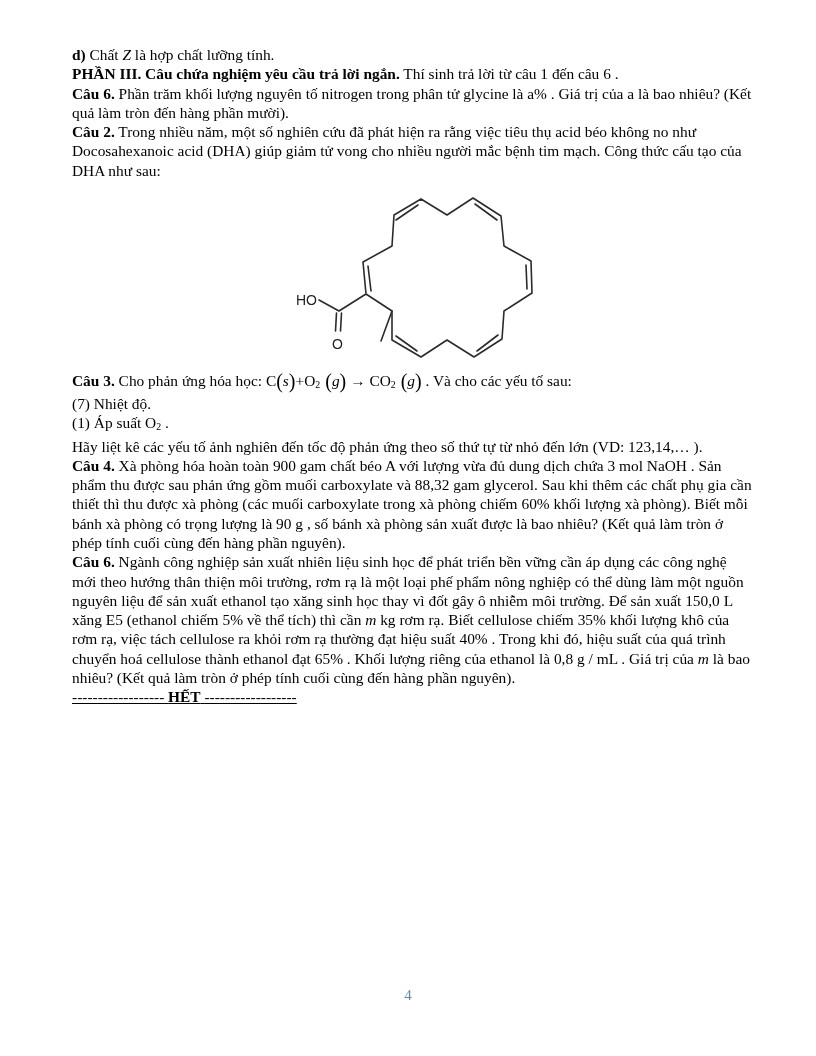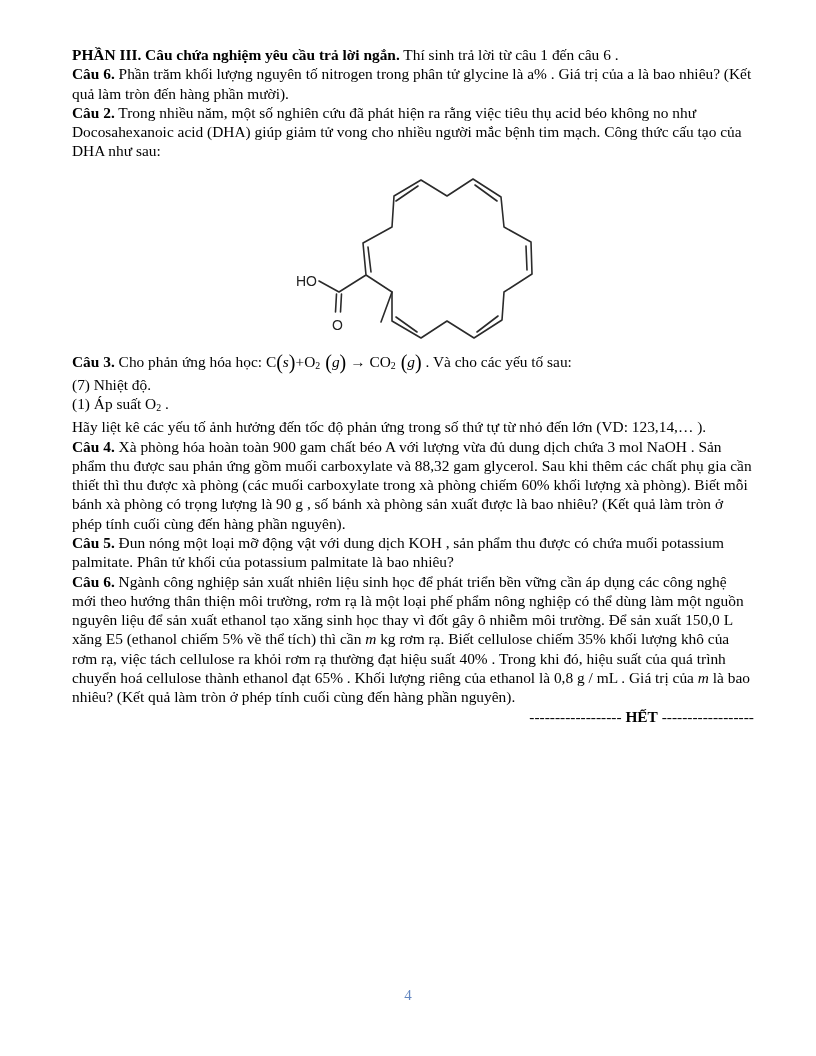--- a/index.html
+++ b/index.html
@@ -11,36 +11,37 @@
   .doc{
     position:absolute;left:72px;top:45px;width:682px;
     font-size:15.4px;line-height:19.3px;text-align:left;
   }
   .doc p{margin:0;padding:0;}
   .indent{padding-left:17px;}
   .b{font-weight:bold;}
   .i{font-style:italic;font-family:"Liberation Serif",serif;}
   .sub{font-size:64%;vertical-align:-0.18em;}
   .paren{font-size:1.3em;vertical-align:-0.12em;font-weight:400;}
-  .center{text-align:right;}
+  .center{text-align:left;text-decoration:underline;}
   .struct-wrap{width:258px;margin:6px auto 7px;}
   .struct-wrap svg{display:block;}
   .struct-label{
     font-family:"Liberation Sans","DejaVu Sans",sans-serif;
     font-size:14px;fill:#222;
   }
   .footer-page{
     position:absolute;left:0;top:987px;width:816px;text-align:center;
     font-size:15px;color:#6286c0;
   }
 </style>
 </head>
 <body>
 
 <div class="doc">
+  <p class="indent"><span class="b">d)</span><span> Chất </span><span class="i">Z</span><span> là hợp chất lưỡng tính.</span></p>
   <p><span class="b">PHẦN III. Câu chứa nghiệm yêu cầu trả lời ngắn.</span><span> Thí sinh trả lời từ câu 1 đến câu 6 .</span></p>
   <p><span class="b">Câu 6.</span><span> Phần trăm khối lượng nguyên tố nitrogen trong phân tử glycine là a% . Giá trị của a là bao nhiêu? (Kết quả làm tròn đến hàng phần mười).</span></p>
   <p><span class="b">Câu 2.</span><span> Trong nhiều năm, một số nghiên cứu đã phát hiện ra rằng việc tiêu thụ acid béo không no như Docosahexanoic acid (DHA) giúp giảm tử vong cho nhiều người mắc bệnh tim mạch. Công thức cấu tạo của DHA như sau:</span></p>
 
   <div class="struct-wrap">
     <svg width="258" height="178" viewBox="0 0 258 178" xmlns="http://www.w3.org/2000/svg">
       <g stroke="#2b2b2b" stroke-width="1.6" fill="none" stroke-linecap="round" stroke-linejoin="round">
 
         <path d="M35,114 L55,125 L82,108 L79,76 L108,60 L110,29 L137,13 L163,29 L189,12 L217,30 L220,60 L247,75 L248,107 L220,125 L218,153 L190,171 L163,154 L137,171 L108,154 L108,125 L82,108"></path>
 
@@ -51,20 +52,19 @@
         <path d="M87,105 L84,80 M112,34 L134,19 M191,18 L213,34 M242,79 L243,103 M214,149 L193,165 M133,165 L112,150"></path>
       </g>
       <text class="struct-label" x="12" y="119">HO</text>
       <text class="struct-label" x="48" y="163">O</text>
     </svg>
   </div>
 
   <p><span class="b">Câu 3.</span><span> Cho phản ứng hóa học: </span><span>C</span><span class="paren">(</span><span class="i">s</span><span class="paren">)</span><span>+</span><span>O</span><span class="sub">2</span><span class="paren"> (</span><span class="i">g</span><span class="paren">)</span><span> → </span><span>CO</span><span class="sub">2</span><span class="paren"> (</span><span class="i">g</span><span class="paren">)</span><span> . Và cho các yếu tố sau:</span></p>
   <p><span>(7) Nhiệt độ.</span></p>
   <p><span>(1) Áp suất O</span><span class="sub">2</span><span> .</span></p>
-  <p><span>Hãy liệt kê các yếu tố ảnh hưởng đến tốc độ phản ứng trong số thứ tự từ nhỏ đến lớn (VD: 123,14,… ).</span></p>
+  <p><span>Hãy liệt kê các yếu tố ảnh nghiên đến tốc độ phản ứng theo số thứ tự từ nhỏ đến lớn (VD: 123,14,… ).</span></p>
   <p><span class="b">Câu 4.</span><span> Xà phòng hóa hoàn toàn 900 gam chất béo A với lượng vừa đủ dung dịch chứa 3 mol NaOH . Sản phẩm thu được sau phản ứng gồm muối carboxylate và 88,32 gam glycerol. Sau khi thêm các chất phụ gia cần thiết thì thu được xà phòng (các muối carboxylate trong xà phòng chiếm 60% khối lượng xà phòng). Biết mỗi bánh xà phòng có trọng lượng là 90 g , số bánh xà phòng sản xuất được là bao nhiêu? (Kết quả làm tròn ở phép tính cuối cùng đến hàng phần nguyên).</span></p>
-  <p><span class="b">Câu 5.</span><span> Đun nóng một loại mỡ động vật với dung dịch KOH , sản phẩm thu được có chứa muối potassium palmitate. Phân tử khối của potassium palmitate là bao nhiêu?</span></p>
   <p><span class="b">Câu 6.</span><span> Ngành công nghiệp sản xuất nhiên liệu sinh học để phát triển bền vững cần áp dụng các công nghệ mới theo hướng thân thiện môi trường, rơm rạ là một loại phế phẩm nông nghiệp có thể dùng làm một nguồn nguyên liệu để sản xuất ethanol tạo xăng sinh học thay vì đốt gây ô nhiễm môi trường. Để sản xuất 150,0 L xăng E5 (ethanol chiếm 5% về thể tích) thì cần </span><span class="i">m</span><span> kg rơm rạ. Biết cellulose chiếm 35% khối lượng khô của rơm rạ, việc tách cellulose ra khỏi rơm rạ thường đạt hiệu suất 40% . Trong khi đó, hiệu suất của quá trình chuyển hoá cellulose thành ethanol đạt 65% . Khối lượng riêng của ethanol là 0,8 g / mL . Giá trị của </span><span class="i">m</span><span> là bao nhiêu? (Kết quả làm tròn ở phép tính cuối cùng đến hàng phần nguyên).</span></p>
   <p class="center"><span>------------------ </span><span class="b">HẾT</span><span> ------------------</span></p>
 </div>
 
 <div class="footer-page">4</div>
 
 </body></html>

